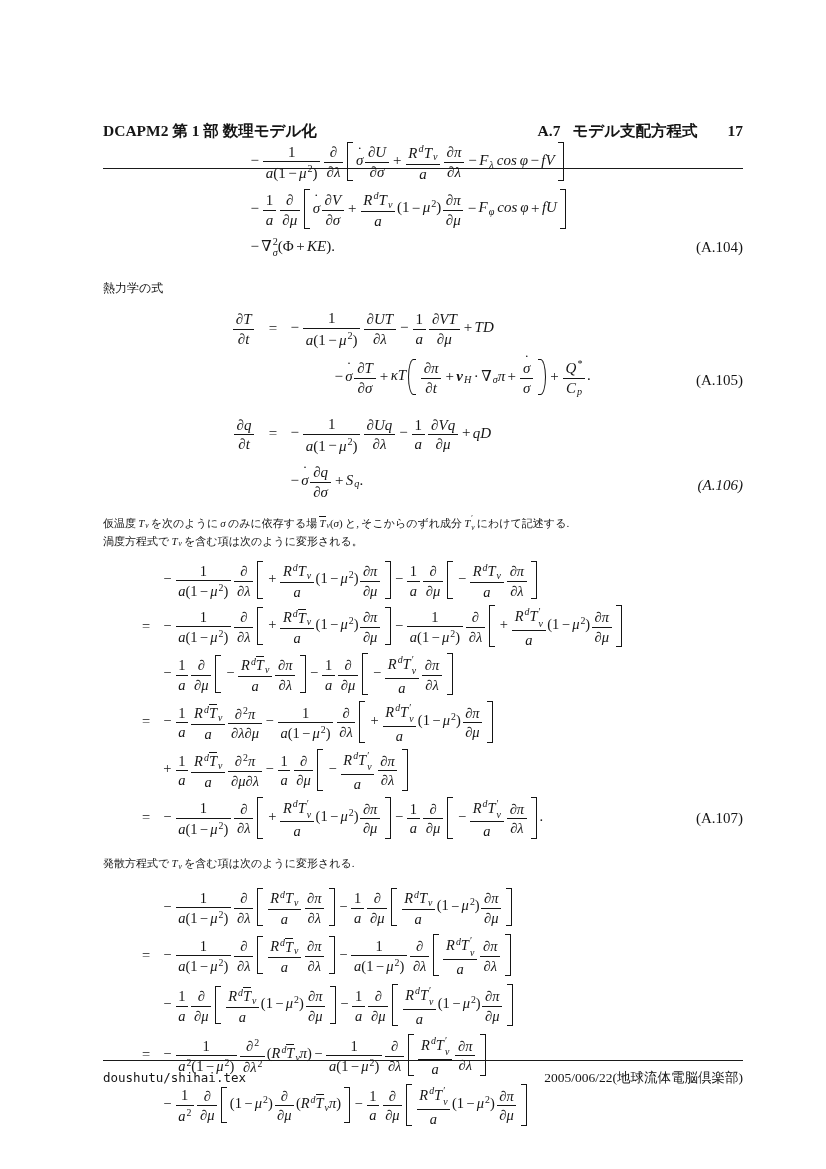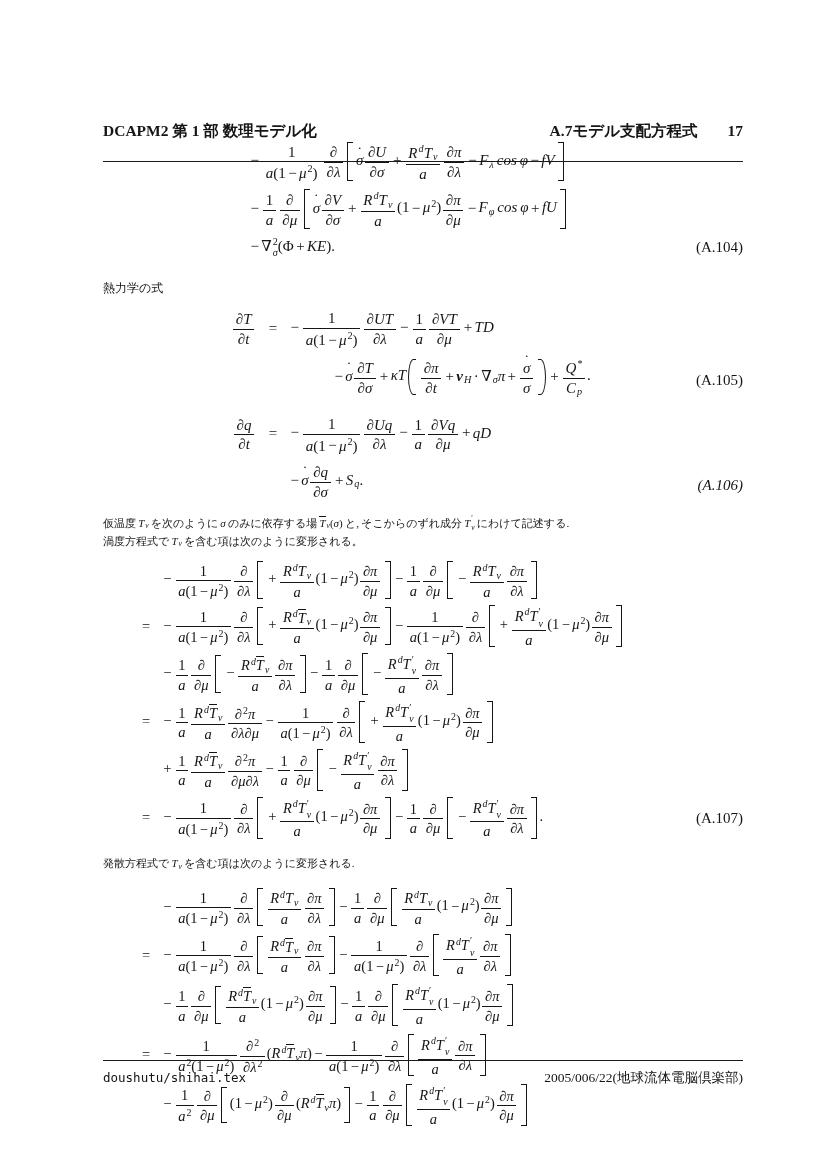--- a/index.html
+++ b/index.html
@@ -1,23 +1,23 @@
 <!DOCTYPE html>
 <html><head>
 <meta charset="utf-8">
 <style>
   html,body{margin:0;padding:0;background:#ffffff;}
   .page{position:relative;width:826px;height:1169px;background:#ffffff;color:#151515;
         font-family:"Liberation Serif","DejaVu Serif",serif;overflow:hidden;}
   
   .header{position:absolute;left:103px;right:83px;top:88px;display:flex;
           justify-content:space-between;align-items:baseline;border-bottom:1.3px solid #1a1a1a;
-          padding-bottom:19px;font-weight:bold;font-size:15.5px;}
+          padding-bottom:26px;font-weight:bold;font-size:15.5px;}
   .header-right{display:flex;align-items:baseline;}
-  .header-sec-no{}
+  .header-sec-no{margin-right:12px;}
   .header-pageno{margin-left:30px;margin-top:34px;}
   .footer{position:absolute;left:103px;right:83px;top:1060px;border-top:1.3px solid #1a1a1a;
           padding-top:8px;display:flex;justify-content:space-between;align-items:baseline;}
   .footer-file{font-family:"DejaVu Sans Mono","Liberation Mono",monospace;font-size:12.5px;}
   .footer-date{font-size:13.5px;}
   
   .content{position:absolute;left:103px;right:83px;top:134px;font-size:15px;}
   .jhead{font-size:12px;margin:18px 0 0 0;font-weight:normal;}
   .jpara{font-size:11px;line-height:1.55;margin:10px 0 0 0;}
   .jline{white-space:nowrap;}

